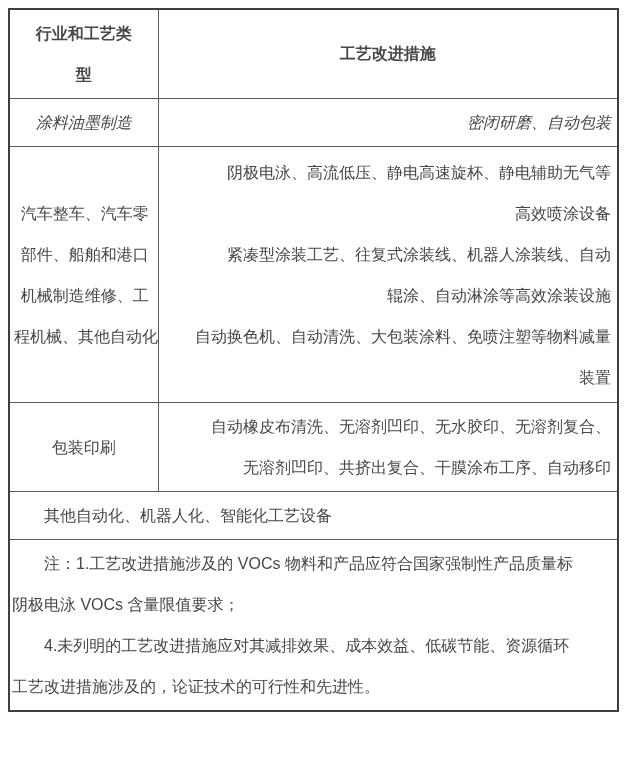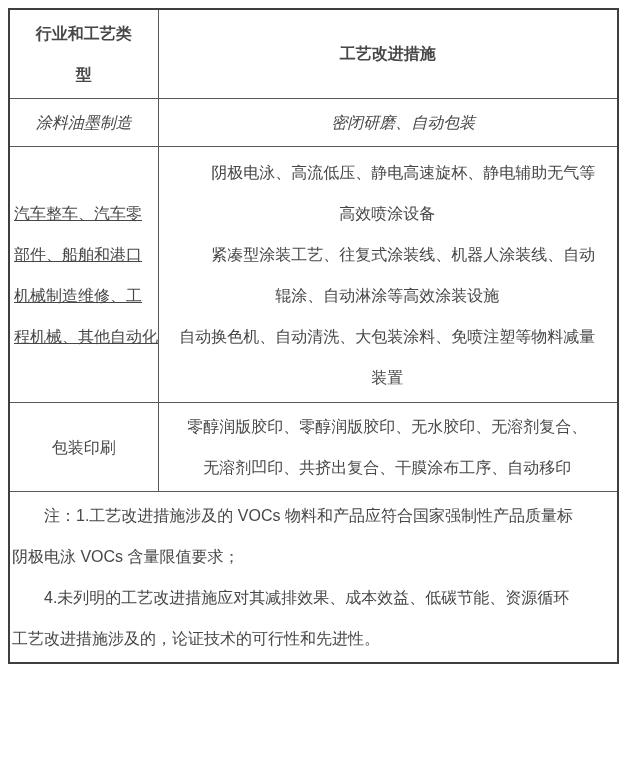--- a/index.html
+++ b/index.html
@@ -34,22 +34,22 @@
   tr.r-s1{height:41px;font-style:italic;}
   tr.r-s2{height:41px;}
   tr.r-auto{height:256px;}
   tr.r-pack{height:85px;}
   tr.r-f1{height:42px;}
   tr.r-f2{height:41px;}
   tr.r-note{height:165px;}
   .tl{line-height:41px;white-space:nowrap;}
   .tl.ind{text-indent:2em;}
   td.c-center{text-align:center;}
-  td.c-left-ind{text-align:left;padding-left:4px;padding-right:2px;text-decoration:underline;}
-  td.c-meas{text-align:center;padding-left:5px;padding-right:6px;}
+  td.c-left-ind{text-align:center;padding-left:4px;padding-right:2px;}
+  td.c-meas{text-align:right;padding-left:5px;padding-right:6px;}
   td.c-full{text-align:left;padding-left:2px;padding-right:4px;}
   td.th{font-weight:bold;text-align:center;}
 </style>
 </head>
 <body>
 
 <div class="page">
   <table class="tbl">
     <colgroup>
         <col class="c1">
@@ -92,25 +92,30 @@
             <div class="tl">自动换色机、自动清洗、大包装涂料、免喷注塑等物料减量</div>
             <div class="tl">装置</div>
           </td>
     </tr>
 
     <tr class="r-pack">
       <td class="c-center">
             <div class="tl">包装印刷</div>
           </td>
       <td class="c-meas">
-            <div class="tl">零醇润版胶印、零醇润版胶印、无水胶印、无溶剂复合、</div>
+            <div class="tl">自动橡皮布清洗、无溶剂凹印、无水胶印、无溶剂复合、</div>
             <div class="tl">无溶剂凹印、共挤出复合、干膜涂布工序、自动移印</div>
           </td>
     </tr>
 
+    <tr class="r-f1">
+      <td class="c-full" colspan="2">
+            <div class="tl ind">其他自动化、机器人化、智能化工艺设备</div>
+          </td>
+    </tr>
 
 
     <tr class="r-note">
       <td class="c-full" colspan="2">
             <div class="tl ind">注：1.工艺改进措施涉及的 VOCs 物料和产品应符合国家强制性产品质量标</div>
             <div class="tl">阴极电泳 VOCs 含量限值要求；</div>
             <div class="tl ind">4.未列明的工艺改进措施应对其减排效果、成本效益、低碳节能、资源循环</div>
             <div class="tl">工艺改进措施涉及的，论证技术的可行性和先进性。</div>
           </td>
     </tr>

